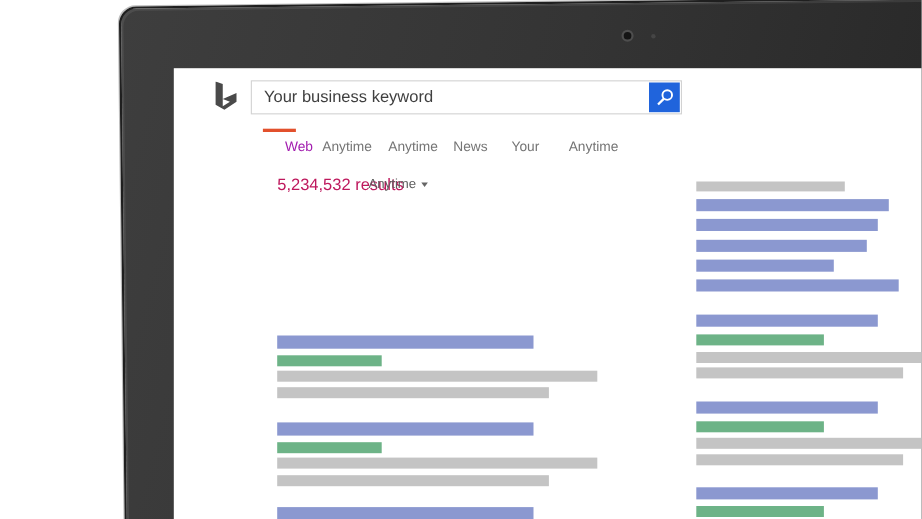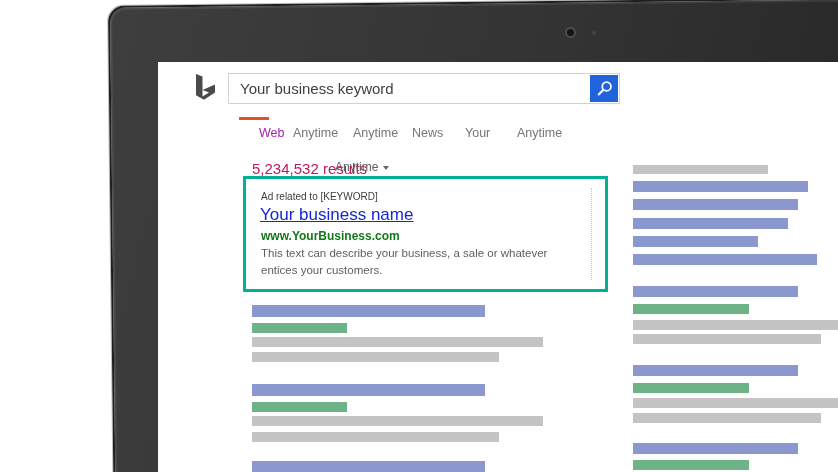--- a/index.html
+++ b/index.html
@@ -89,27 +89,20 @@
     <span class="tab active" style="left:85px">Web</span>
     <span class="tab" style="left:135px">Anytime</span>
     <span class="tab" style="left:195px">Anytime</span>
     <span class="tab" style="left:254px">News</span>
     <span class="tab" style="left:307px">Your</span>
     <span class="tab" style="left:359px">Anytime</span>
 
     <span class="stats">5,234,532 results</span>
     <span class="time-filter"><span>Anytime</span><span class="chevron-down"></span></span>
 
-    <div class="ad-box">
-      <div class="ad-dotted-divider"></div>
-      <div class="ad-label">Ad related to [KEYWORD]</div>
-      <a class="ad-title">Your business name</a>
-      <div class="ad-url">www.YourBusiness.com</div>
-      <div class="ad-description">This text can describe your business, a sale or whatever entices your customers.</div>
-    </div>
 
     <div class="results-col left">
         <div class="bar bar-blue" style="top: 243px; width: 233px; height: 12px;"></div>
         <div class="bar bar-green" style="top: 261px; width: 95px; height: 10px;"></div>
         <div class="bar bar-gray" style="top: 275px; width: 291px; height: 10px;"></div>
         <div class="bar bar-gray" style="top: 290px; width: 247px; height: 10px;"></div>
         <div class="bar bar-blue" style="top: 322px; width: 233px; height: 12px;"></div>
         <div class="bar bar-green" style="top: 340px; width: 95px; height: 10px;"></div>
         <div class="bar bar-gray" style="top: 354px; width: 291px; height: 10px;"></div>
         <div class="bar bar-gray" style="top: 370px; width: 247px; height: 10px;"></div>

